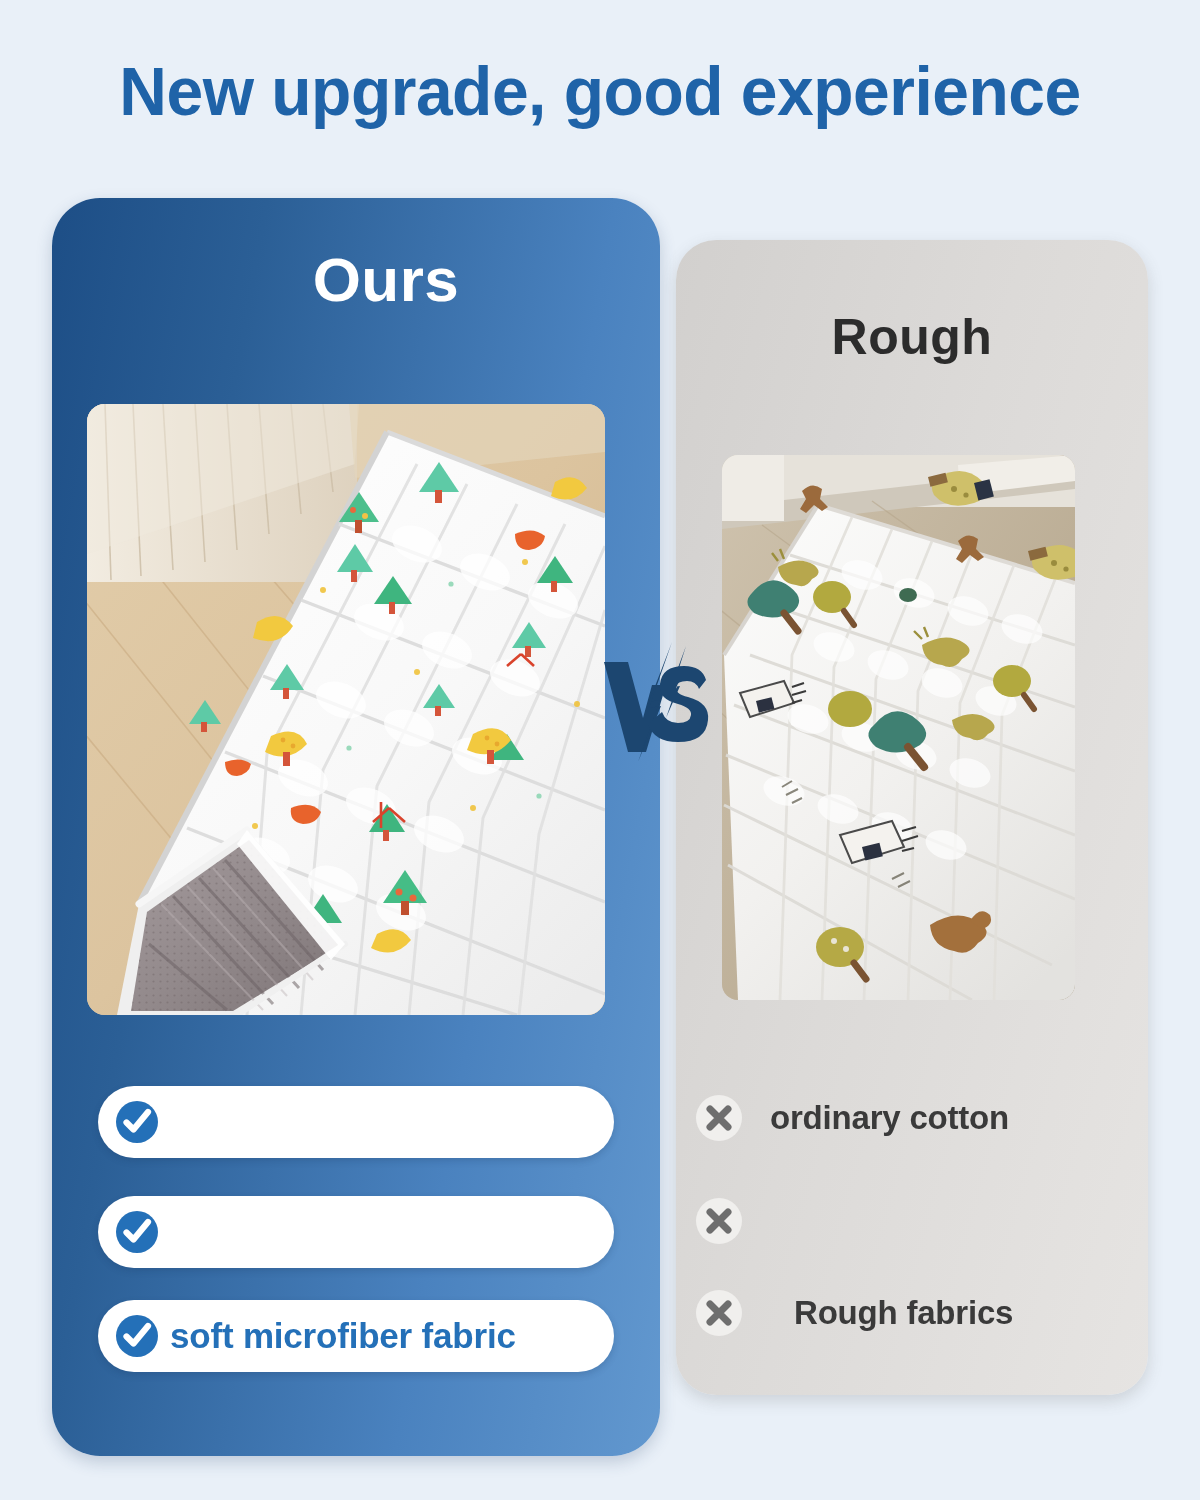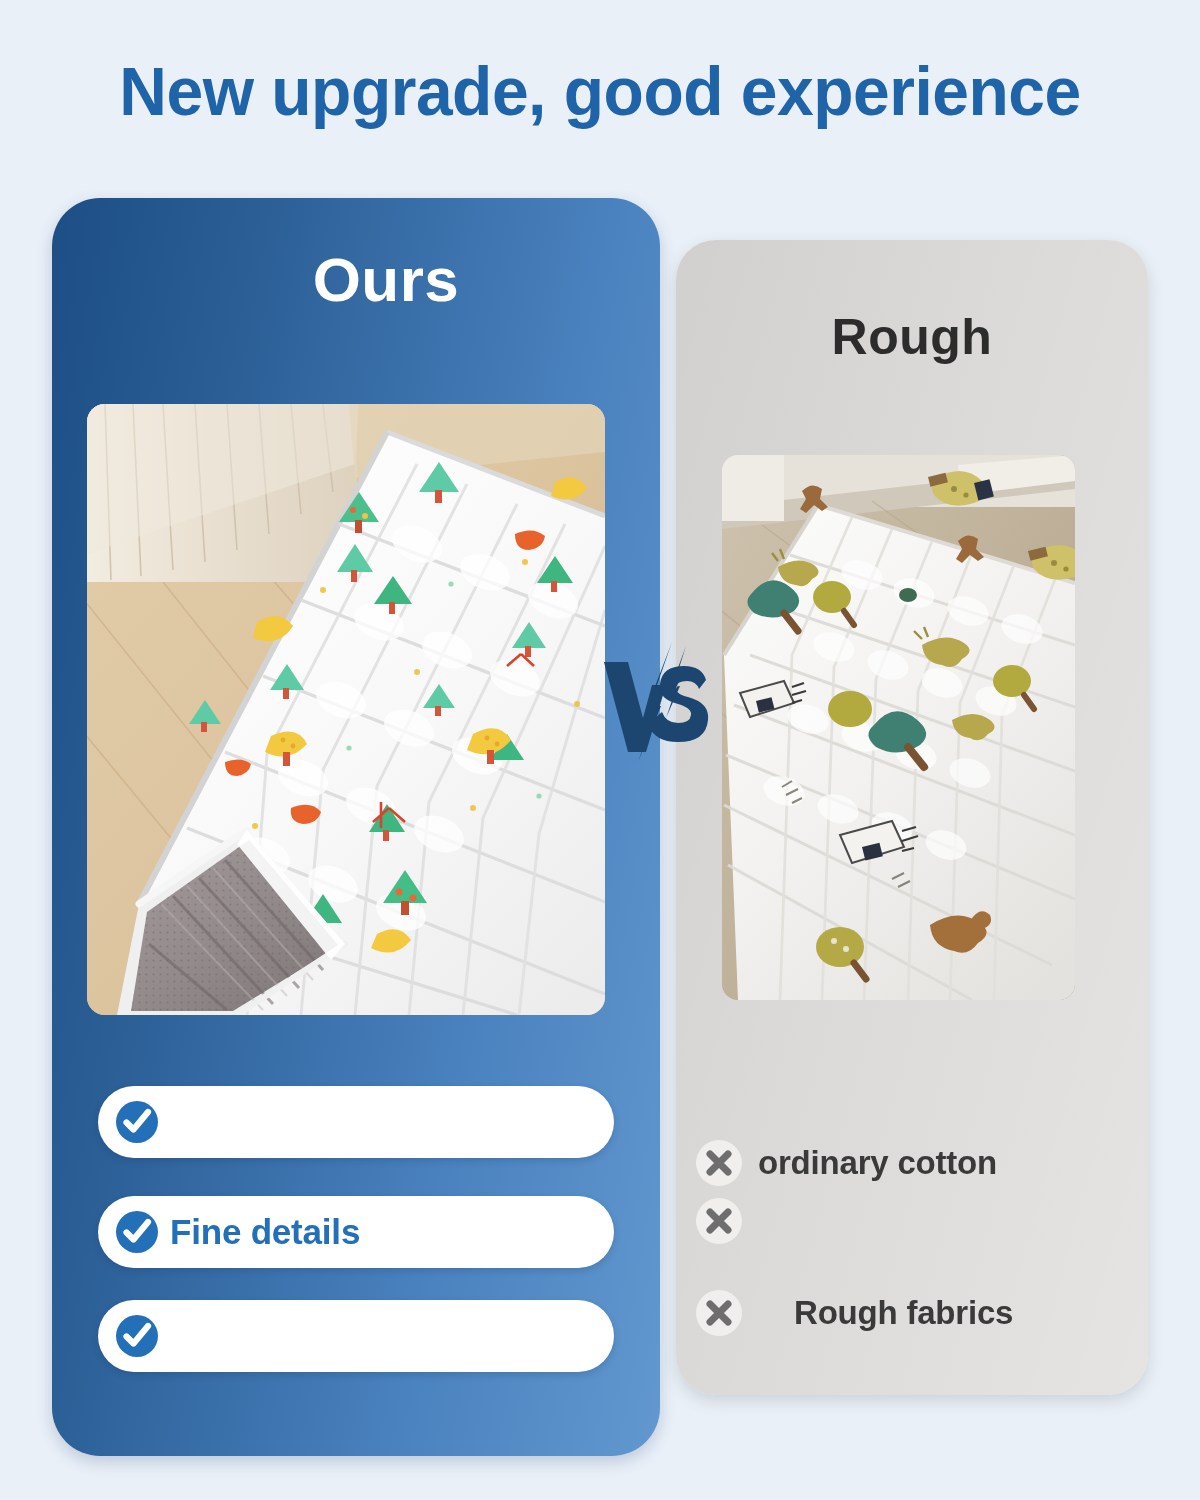--- a/index.html
+++ b/index.html
@@ -79,21 +79,21 @@
   .pill .txt{
     margin-left:10px;font-size:35px;font-weight:bold;color:#2470b8;
     white-space:nowrap;letter-spacing:-0.2px;
   }
 
   
   .xrow{
     position:absolute;left:694px;
     display:flex;align-items:center;height:50px;
   }
-  .xrow-1{top:1138px;}
+  .xrow-1{top:1093px;gap:12px;}
   .xrow-2{top:1196px;}
   .xrow-3{top:1288px;gap:36px;}
   .xrow .ico{width:50px;height:50px;flex:0 0 auto;}
   .xrow .ico svg{display:block;width:50px;height:50px;}
   .xrow .txt{
     margin-left:14px;font-size:33px;font-weight:bold;color:#3a3a3a;
     white-space:nowrap;letter-spacing:-0.2px;
   }
 </style>
 </head>
@@ -321,30 +321,30 @@
   </span>
 </div>
 
 <div class="pill pill-2">
   <span class="ico">
     <svg viewBox="0 0 46 46" aria-hidden="true">
       <circle cx="23" cy="23" r="21" fill="#2470b8"></circle>
       <path d="M12.5 23.5 l7 7 L34 13" stroke="#ffffff" stroke-width="6.2" fill="none" stroke-linecap="round" stroke-linejoin="round"></path>
     </svg>
   </span>
-  <span class="txt">Fine details</span>
 </div>
 
 <div class="pill pill-3">
   <span class="ico">
     <svg viewBox="0 0 46 46" aria-hidden="true">
       <circle cx="23" cy="23" r="21" fill="#2470b8"></circle>
       <path d="M12.5 23.5 l7 7 L34 13" stroke="#ffffff" stroke-width="6.2" fill="none" stroke-linecap="round" stroke-linejoin="round"></path>
     </svg>
   </span>
+  <span class="txt">soft microfiber fabric</span>
 </div>
 
 <div class="card card-others"></div>
 
 <div class="card-heading heading-others" style="left:676px;width:472px;">Rough</div>
 
 <div class="photo photo-others">
   <svg viewBox="0 0 353 545" preserveAspectRatio="none" aria-hidden="true">
     <defs>
       <linearGradient id="tFloor" x1="0" y1="0" x2="1" y2="1">

